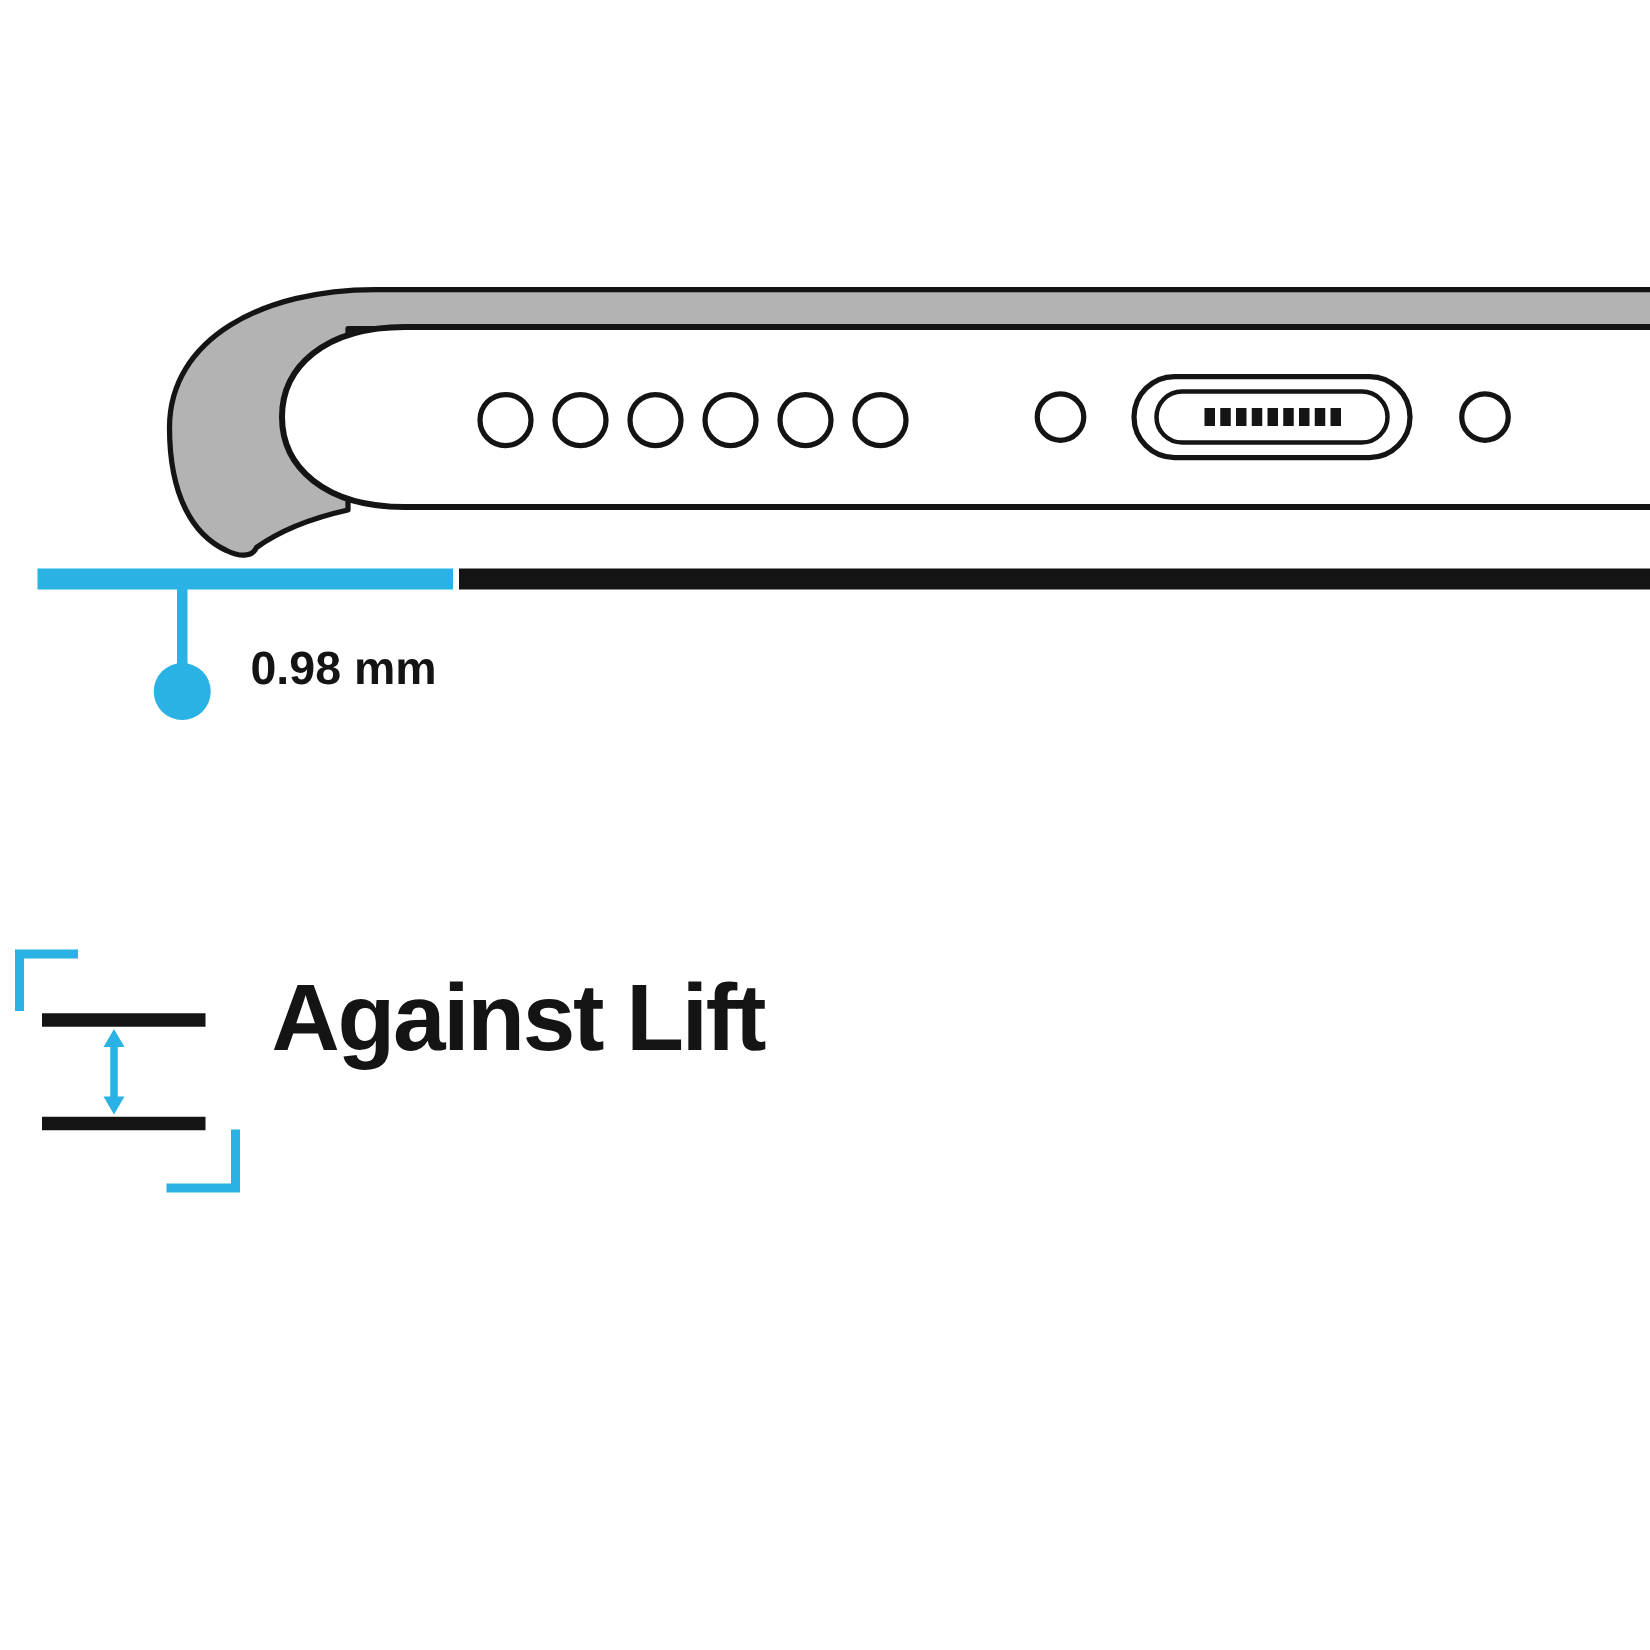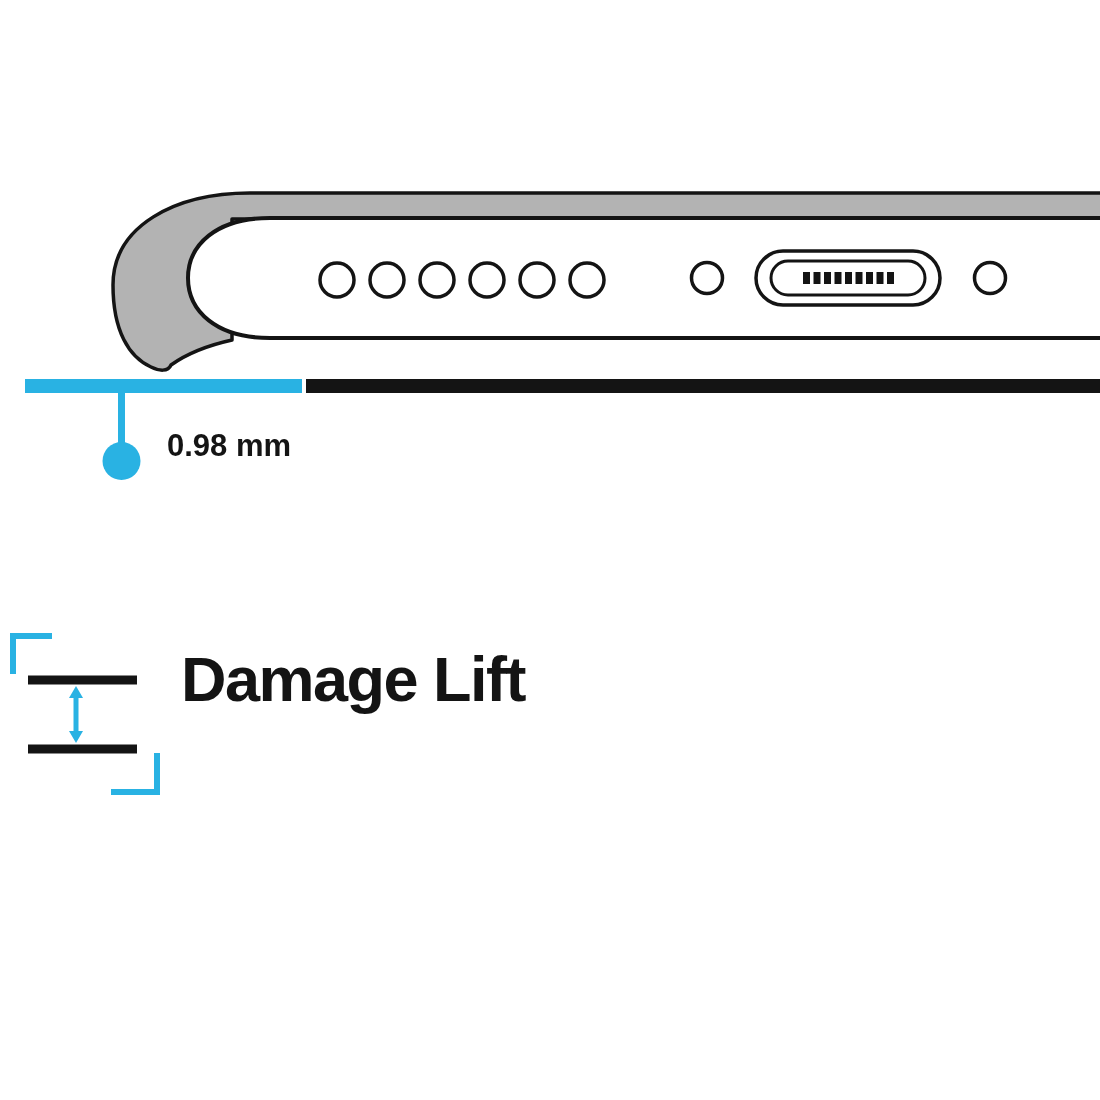--- a/index.html
+++ b/index.html
@@ -103,16 +103,16 @@
         <path class="accent-stroke" d="M 76 697 L 76 732" stroke-width="5"></path>
         <polygon class="accent-fill" points="76,686 69,698 83,698"></polygon>
         <polygon class="accent-fill" points="76,743 69,731 83,731"></polygon>
       </g>
       <path class="accent-stroke" d="M 111 792 L 157 792 L 157 753" stroke-width="6"></path>
     </g>
   </svg>
 
   <div class="measure-label">0.98 mm</div>
 
-  <div class="title">Damage Lift</div>
+  <div class="title">Against Lift</div>
 
 
 </div>
 
 </body></html>

